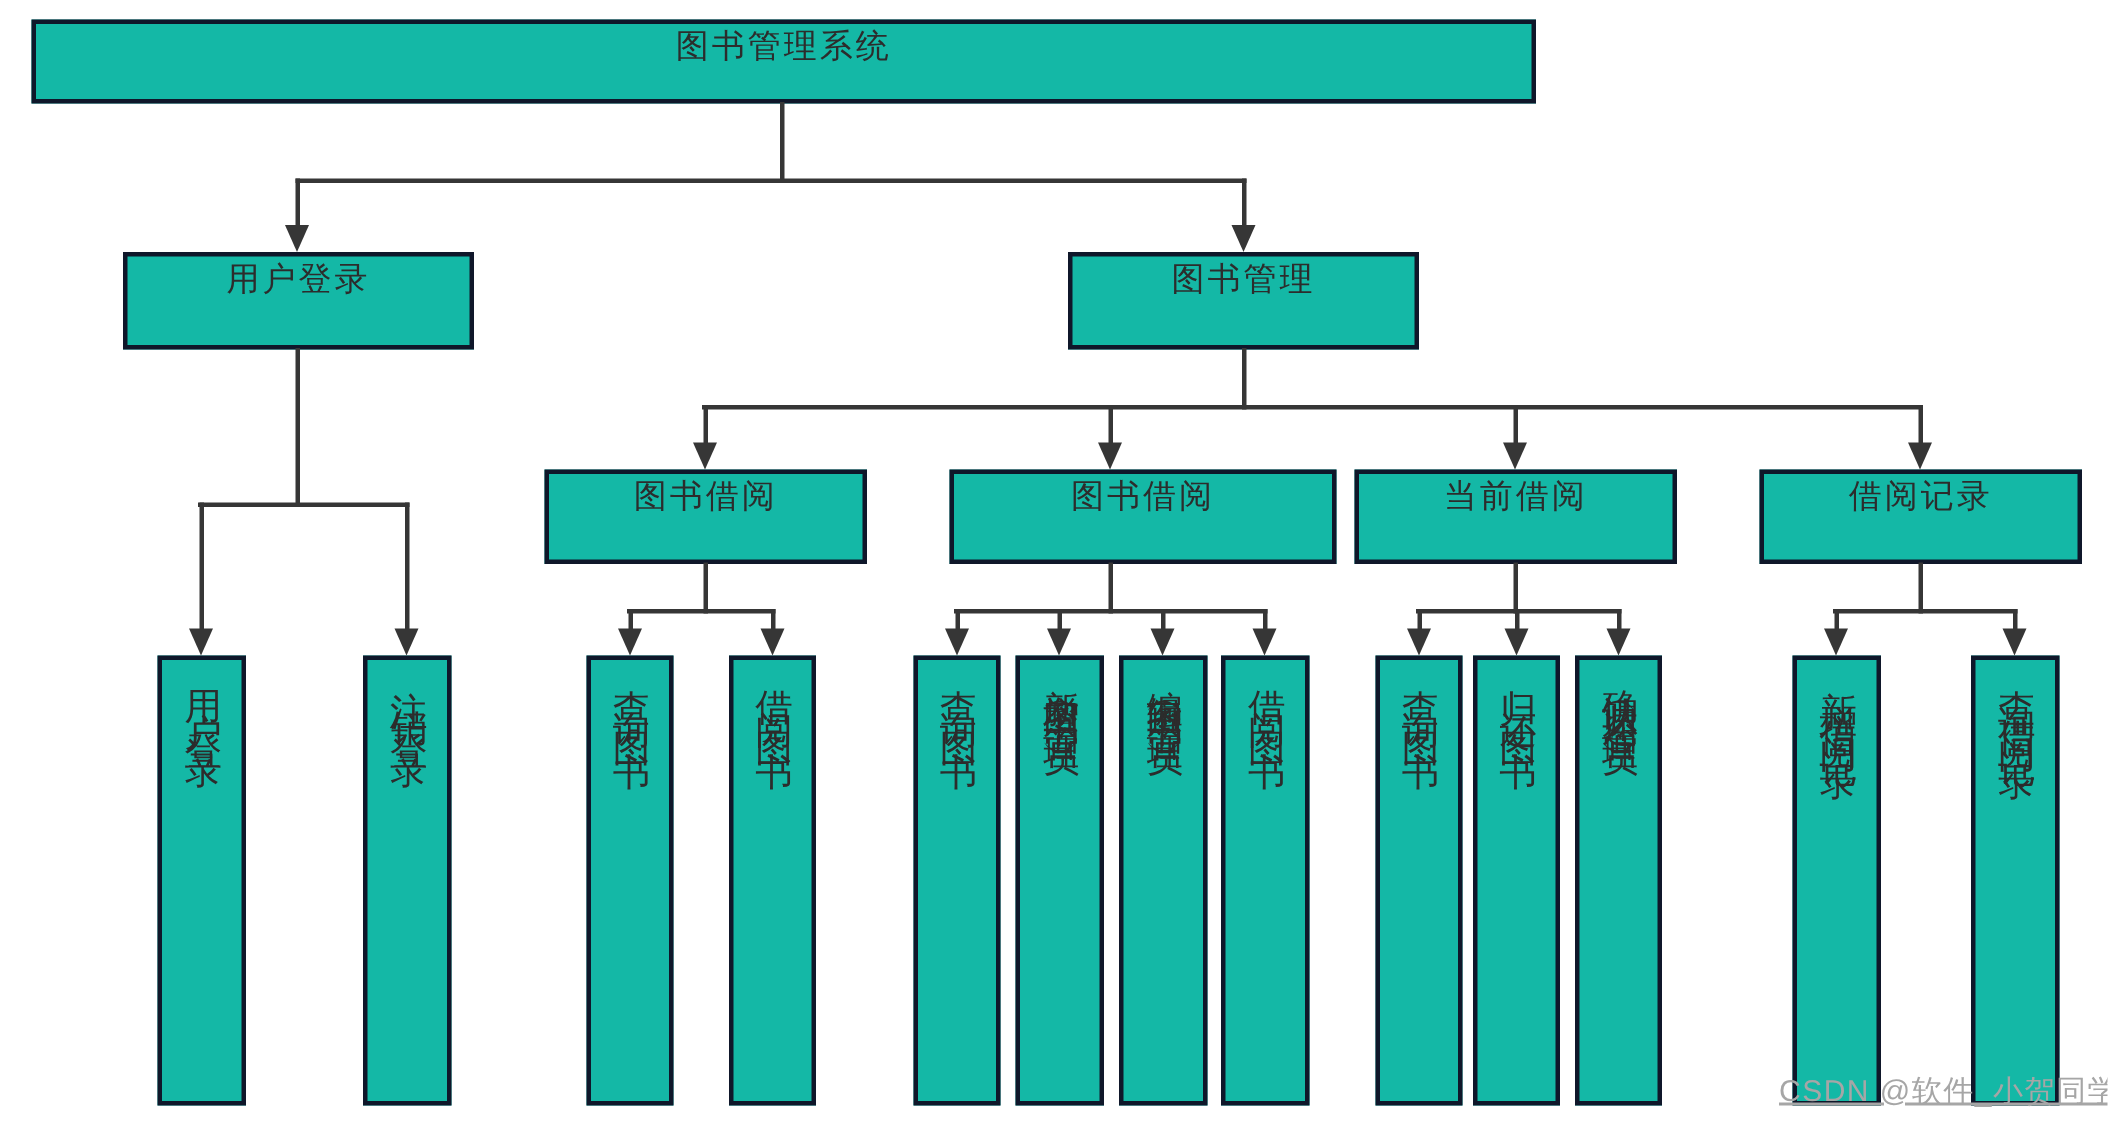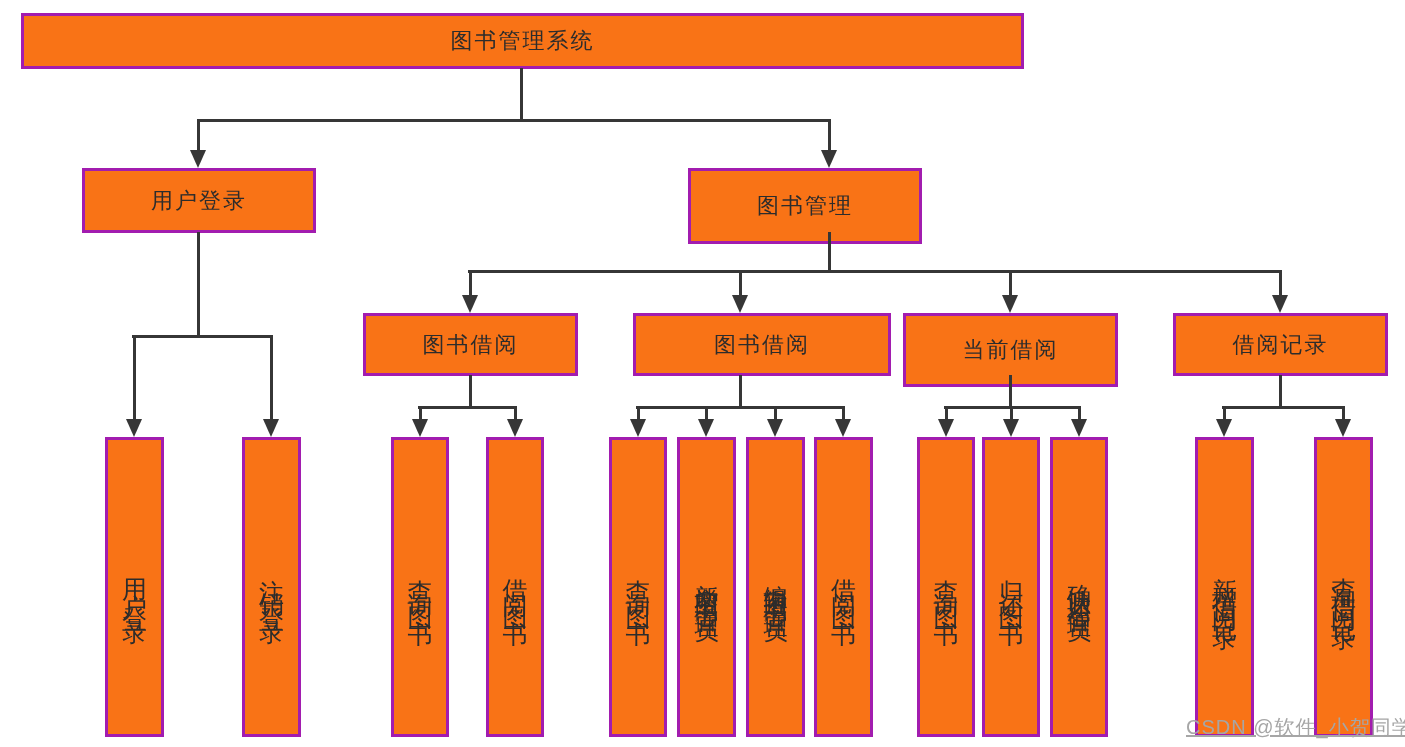--- a/index.html
+++ b/index.html
@@ -1,22 +1,22 @@
 <!DOCTYPE html>
 <html><head>
 <meta charset="utf-8">
 <style>
   html,body{margin:0;padding:0;}
   body{
     width:1405px;height:747px;position:relative;background:#ffffff;
     font-family:"Liberation Serif","DejaVu Serif",serif;overflow:hidden;
   }
   .box{
-    position:absolute;box-sizing:border-box;border:3px solid #a21caf;background:#f97316;
-    display:flex;align-items:center;justify-content:center;
+    position:absolute;box-sizing:border-box;border:3px solid #0f172a;background:#14b8a6;
+    display:flex;align-items:flex-start;justify-content:center;
   }
   .lbl{font-size:22px;color:#2c2c2c;letter-spacing:2px;white-space:nowrap;}
   .vtext{
     writing-mode:vertical-rl;text-orientation:mixed;
     font-size:25px;color:#2c2c2c;letter-spacing:14px;line-height:1;
   }
   .ls6{letter-spacing:10px;}
   .ls9{letter-spacing:5px;font-size:24px;}
   .vl,.hl{position:absolute;background:#363636;}
   .ar{
@@ -34,31 +34,31 @@
 </head>
 <body>
 
 <div class="box" style="left:21px;top:13px;width:1003px;height:56px">
   <span class="lbl">图书管理系统</span>
 </div>
 
 <div class="box" style="left:82px;top:168px;width:234px;height:65px">
   <span class="lbl">用户登录</span>
 </div>
-<div class="box" style="left:688px;top:168px;width:234px;height:76px">
+<div class="box" style="left:712px;top:168px;width:234px;height:65px">
   <span class="lbl">图书管理</span>
 </div>
 
 <div class="box" style="left:363px;top:313px;width:215px;height:63px">
   <span class="lbl">图书借阅</span>
 </div>
 <div class="box" style="left:633px;top:313px;width:258px;height:63px">
   <span class="lbl">图书借阅</span>
 </div>
-<div class="box" style="left:903px;top:313px;width:215px;height:74px">
+<div class="box" style="left:903px;top:313px;width:215px;height:63px">
   <span class="lbl">当前借阅</span>
 </div>
 <div class="box" style="left:1173px;top:313px;width:215px;height:63px">
   <span class="lbl">借阅记录</span>
 </div>
 
 <div class="box" style="left:105px;top:437px;width:59px;height:300px">
   <span class="vtext">用户登录</span>
 </div>
 <div class="box" style="left:242px;top:437px;width:59px;height:300px">

